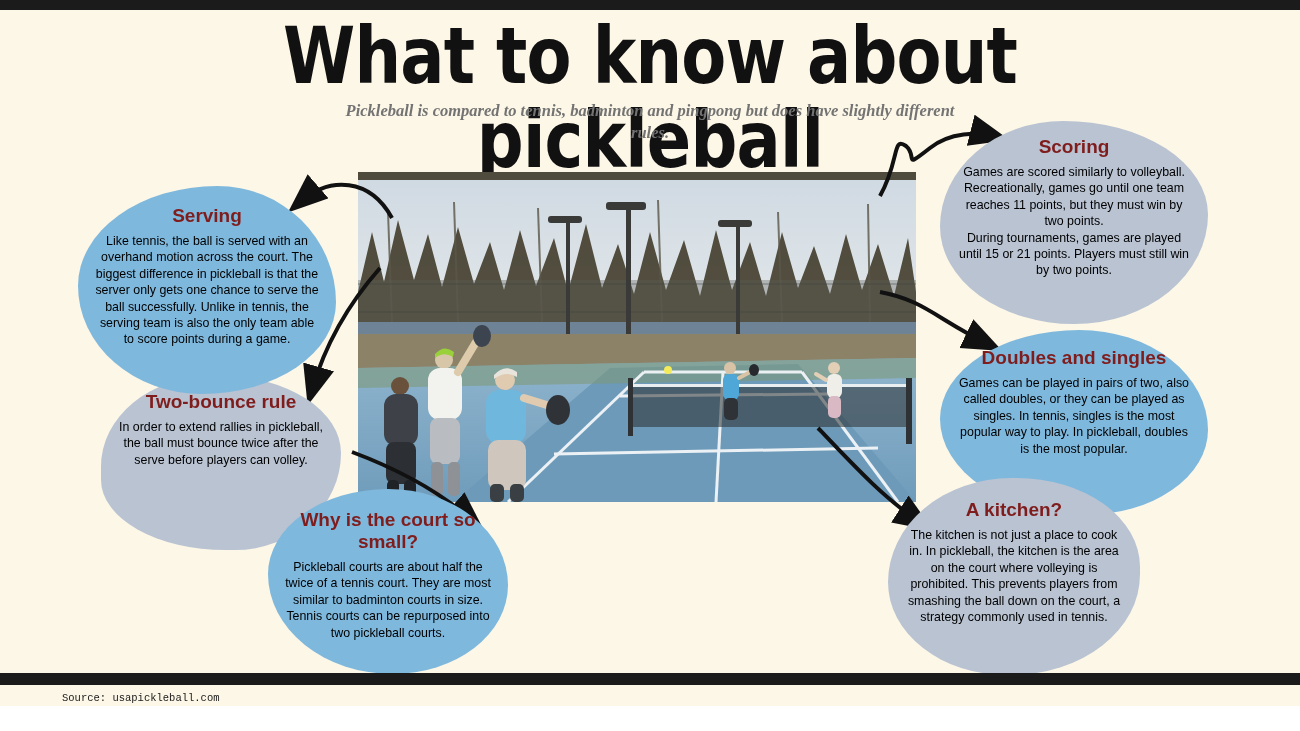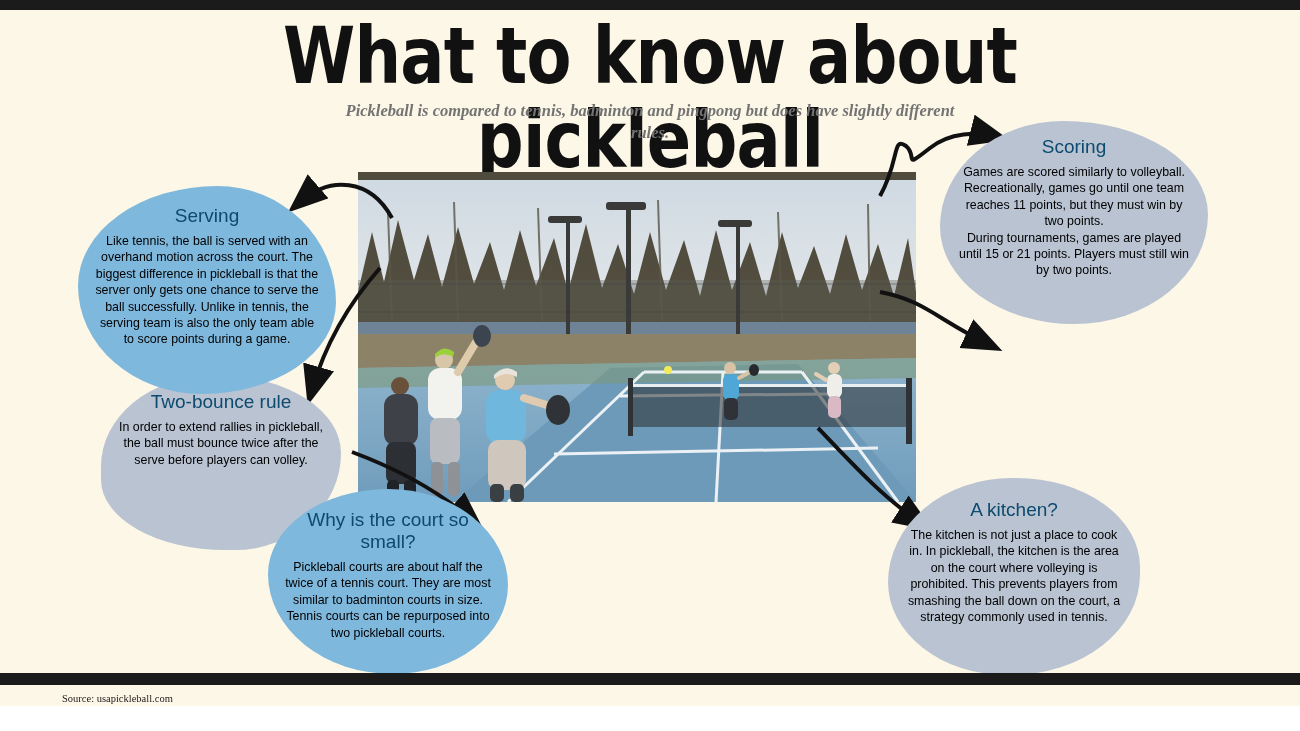--- a/index.html
+++ b/index.html
@@ -73,23 +73,23 @@
   .blob {
     position: absolute;
     box-sizing: border-box;
     padding: 10px 16px;
     text-align: center;
     color: #15202b;
   }
   .blob h3 {
     margin: 0 0 6px 0;
     font-size: 19px;
-    font-weight: normal;
+    font-weight: bold;
     line-height: 23px;
-    color: #0c4a6e;
+    color: #7f1d1d;
   }
   .blob p {
     margin: 0;
     font-size: 12.4px;
     line-height: 16.4px;
     color: #000000;
   }
   .blue  { background: #7fb8dd; }
   .gray  { background: #b9c3d2; }
 
@@ -134,21 +134,21 @@
     pointer-events: none;
   }
 
   
   .credits {
     position: absolute;
     left: 62px; top: 692px;
     font-size: 10.5px;
     line-height: 13px;
     color: #1a1a1a;
-    font-family: Liberation Serif, serif;
+    font-family: Liberation Mono, monospace;
   }
 </style>
 </head>
 <body>
 
 <div id="page">
 
   <div class="bar-top"></div>
 
   <div class="title">What to know about pickleball</div>
@@ -305,20 +305,24 @@
     <h3>Why is the court so small?</h3>
     <p>Pickleball courts are about half the twice of a tennis court. They are most similar to badminton courts in size. Tennis courts can be repurposed into two pickleball courts.</p>
   </div>
 
   <div class="blob gray b-scoring">
     <h3>Scoring</h3>
     <p>Games are scored similarly to volleyball. Recreationally, games go until one team reaches 11 points, but they must win by two points.</p>
     <p>During tournaments, games are played until 15 or 21 points. Players must still win by two points.</p>
   </div>
 
+  <div class="blob blue b-doubles">
+    <h3>Doubles and singles</h3>
+    <p>Games can be played in pairs of two, also called doubles, or they can be played as singles. In tennis, singles is the most popular way to play. In pickleball, doubles is the most popular.</p>
+  </div>
 
   <div class="blob gray b-kitchen">
     <h3>A kitchen?</h3>
     <p>The kitchen is not just a place to cook in. In pickleball, the kitchen is the area on the court where volleying is prohibited. This prevents players from smashing the ball down on the court, a strategy commonly used in tennis.</p>
   </div>
 
   <div class="bar-mid"></div>
 
   <div class="credits">
     <div>Source: usapickleball.com</div>

